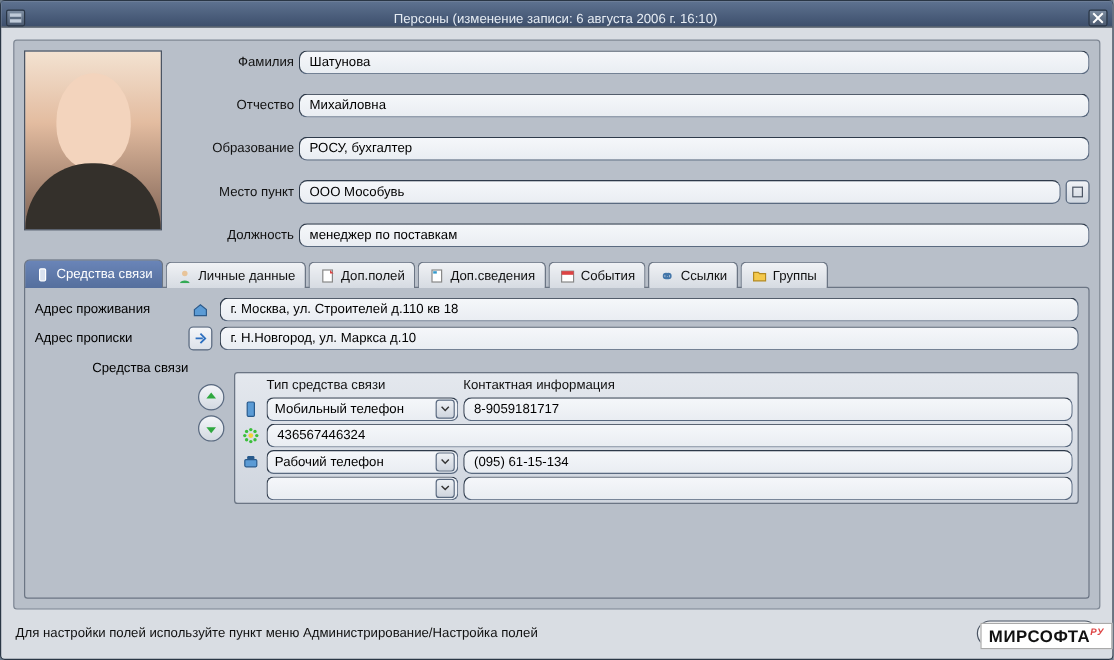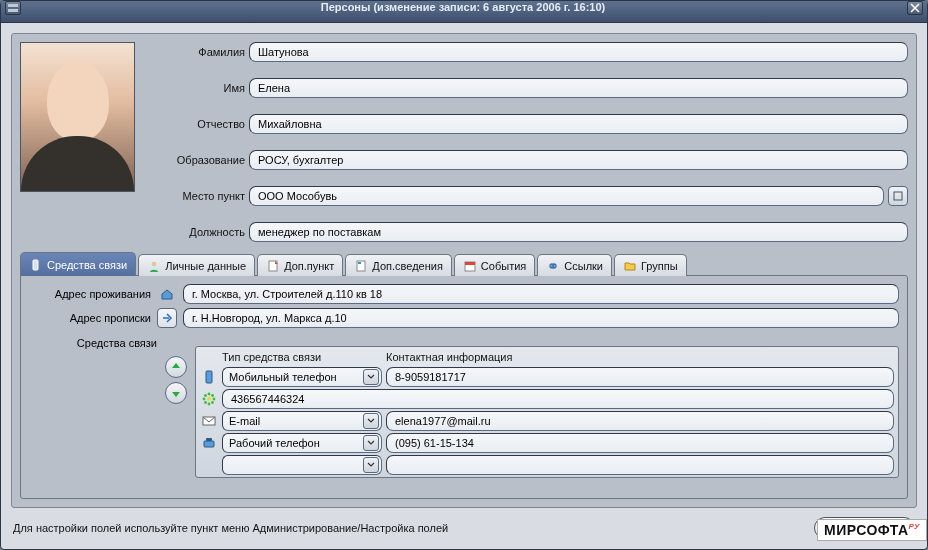--- a/index.html
+++ b/index.html
@@ -17,25 +17,25 @@
     width: 928px;
     height: 550px;
     background: #d9dde3;
     border: 1px solid #2a3645;
     border-radius: 4px;
   }
   .titlebar {
     height: 22px;
     background: linear-gradient(#5e7290, #3d4f6c);
     display: flex;
-    align-items: flex-start;
+    align-items: flex-end;
     padding: 0 4px;
     color: #e6ecf3;
     font-size: 11px;
-    font-weight: bold;
+    font-weight: normal;
     border-bottom: 1px solid #2a3645;
   }
   .titlebar .title { flex: 1; text-align: center; }
   .titlebar .win-btn {
     width: 16px; height: 14px;
     background: linear-gradient(#7c8ca0,#4b5a70);
     border: 1px solid #2a3645;
     border-radius: 2px;
     margin-left: 2px;
     display:flex; align-items:center; justify-content:center;
@@ -136,21 +136,21 @@
     border:1px solid #6b7584;
     border-radius:0 3px 3px 3px;
     background:#b8bfc9;
     flex:1;
     padding:8px;
     margin-top:-1px;
     display:flex; flex-direction:column; gap:4px;
   }
 
   .addr-row { display:flex; align-items:center; gap:6px; }
-  .addr-label { width:122px; text-align:right; }
+  .addr-label { width:122px; }
   .icon-chip {
     width:20px; height:20px; border:1px solid #5a6a80; border-radius:4px;
     background: linear-gradient(#f4f6f9,#dde2e9);
     display:flex; align-items:center; justify-content:center;
     cursor:pointer;
     font-size:12px;
   }
   .icon-chip.flat { border:none; background:transparent; cursor:default; }
 
   .contacts-wrap { display:flex; gap:6px; margin-top:2px; }
@@ -253,24 +253,20 @@
           <div class="photo-face"></div>
           <div class="photo-shoulder"></div>
         </div>
         <div class="person-fields">
 
           <div class="field-row">
             <div class="field-label">Фамилия</div>
             <input class="txt-input" value="Шатунова" style="">
           </div>
           <div class="field-row">
-            <div class="field-label">Имя</div>
-            <input class="txt-input" value="Елена" style="">
-          </div>
-          <div class="field-row">
             <div class="field-label">Отчество</div>
             <input class="txt-input" value="Михайловна" style="">
           </div>
           <div class="field-row">
             <div class="field-label">Образование</div>
             <input class="txt-input" value="РОСУ, бухгалтер" style="">
           </div>
           <div class="field-row">
             <div class="field-label">Место пункт</div>
             <input class="txt-input" value="ООО Мособувь" style="">
@@ -305,21 +301,21 @@
           </span>
           <span>Личные данные</span>
         </div>
         <div class="tab">
           <span class="tab-icon">
             <svg width="12" height="12" viewBox="0 0 12 12">
                 <rect x="2" y="1" width="8" height="10" fill="#fff" stroke="#888"></rect>
                 <path d="M8 1l3 3h-3z" fill="#d44"></path>
               </svg>
           </span>
-          <span>Доп.пункт</span>
+          <span>Доп.полей</span>
         </div>
         <div class="tab">
           <span class="tab-icon">
             <svg width="12" height="12" viewBox="0 0 12 12">
                 <rect x="2" y="1" width="8" height="10" fill="#fff" stroke="#888"></rect>
                 <rect x="3" y="2" width="3" height="2" fill="#39c"></rect>
               </svg>
           </span>
           <span>Доп.сведения</span>
         </div>
@@ -421,37 +417,20 @@
                       <circle cx="3.5" cy="3.5" r="1.4"></circle>
                       <circle cx="10.5" cy="3.5" r="1.4"></circle>
                       <circle cx="3.5" cy="10.5" r="1.4"></circle>
                       <circle cx="10.5" cy="10.5" r="1.4"></circle>
                     </g>
                   </svg>
               </div>
               <input class="ct-value" value="436567446324" style="">
             </div>
 
-            <div class="ct-row">
-              <div class="ct-icon">
-                <svg width="14" height="12" viewBox="0 0 14 12">
-                    <rect x="1" y="2" width="12" height="8" fill="#fff" stroke="#666"></rect>
-                    <path d="M1 2l6 5 6-5" fill="none" stroke="#666"></path>
-                  </svg>
-              </div>
-              <div class="ct-select">
-                <span>E-mail</span>
-                <span class="caret">
-                    <svg width="8" height="8" viewBox="0 0 8 8">
-                      <path d="M1 2l3 3 3-3" fill="none" stroke="#333" stroke-width="1.2"></path>
-                    </svg>
-                  </span>
-              </div>
-              <input class="ct-value" value="elena1977@mail.ru" style="">
-            </div>
 
             <div class="ct-row">
               <div class="ct-icon">
                 <svg width="14" height="12" viewBox="0 0 14 12">
                     <rect x="2" y="4" width="10" height="6" rx="1" fill="#5b9bd5" stroke="#285a8c"></rect>
                     <rect x="4" y="1" width="6" height="3" rx="1" fill="#285a8c"></rect>
                   </svg>
               </div>
               <div class="ct-select">
                 <span>Рабочий телефон</span>

